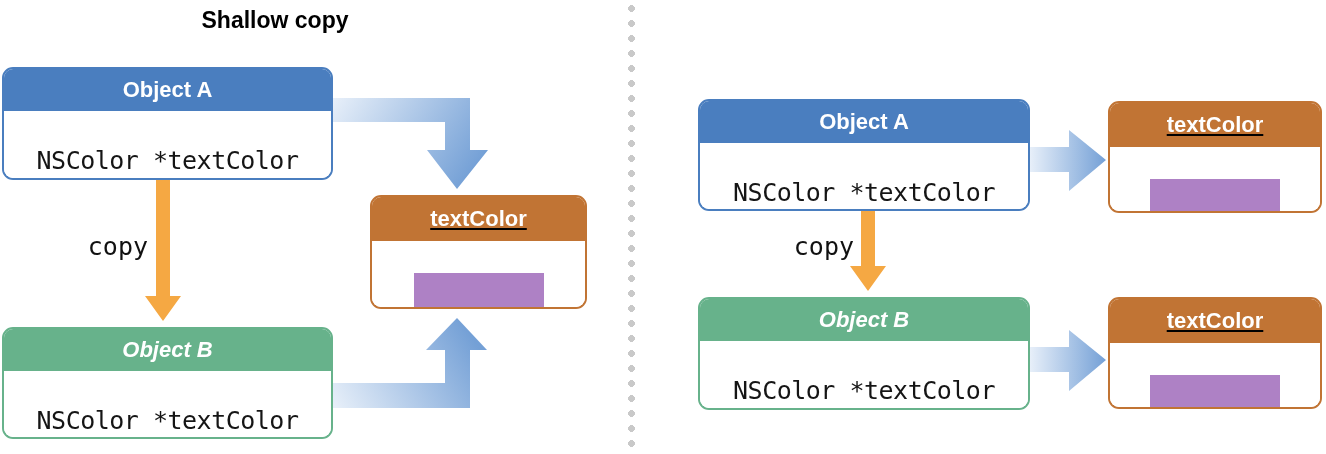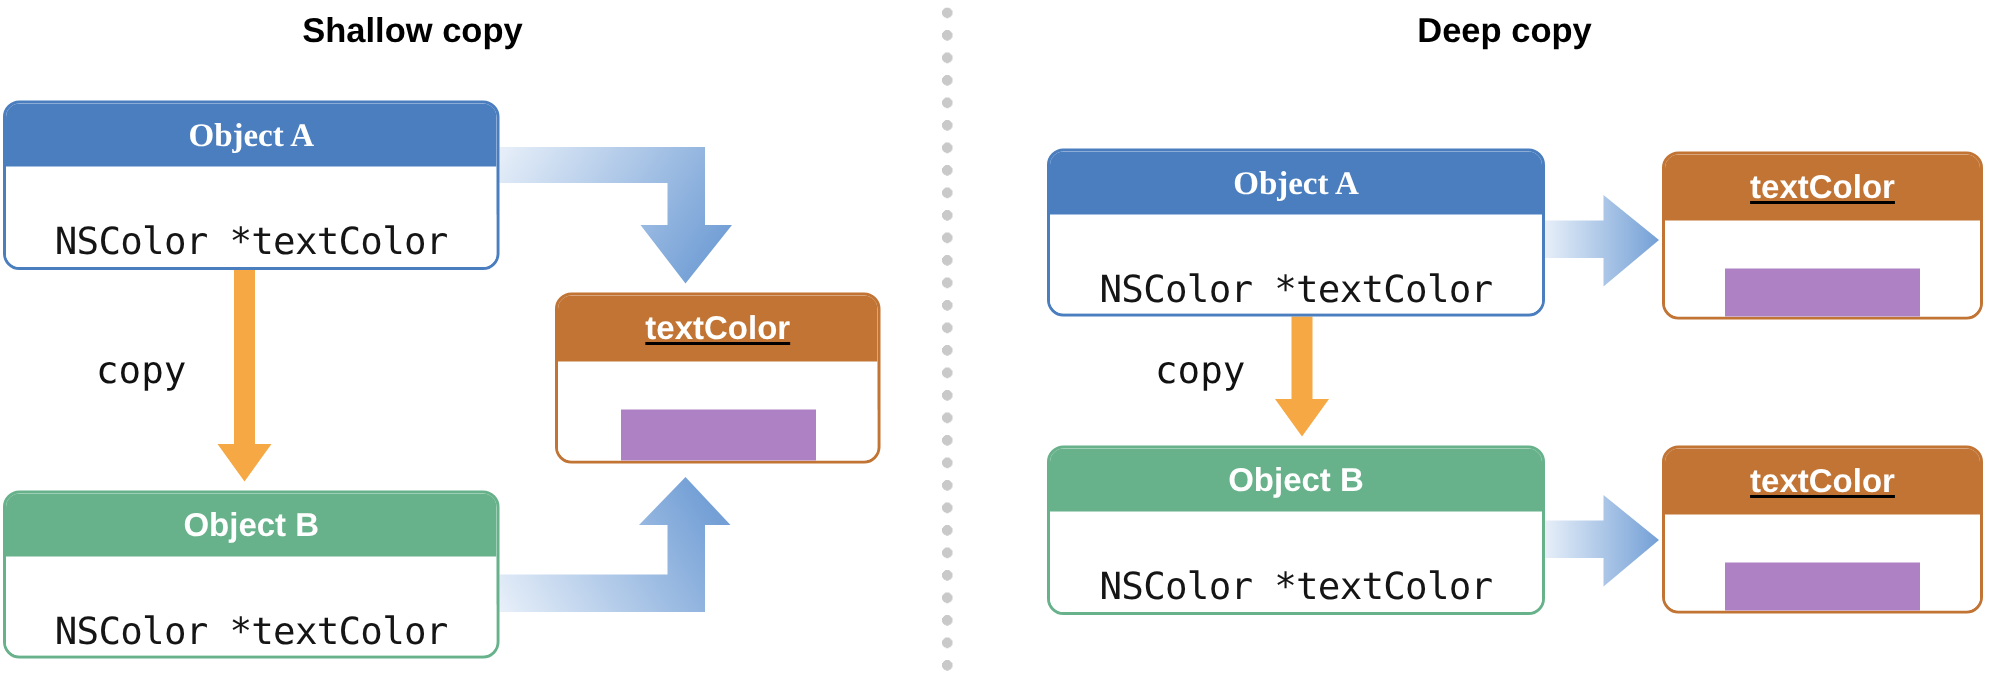--- a/index.html
+++ b/index.html
@@ -43,22 +43,22 @@
     flex-direction:column;
   }
   .objbox.blue{border:2.5px solid var(--object_a_header_blue);}
   .objbox.green{border:2.5px solid var(--object_b_header_green);}
   .objbox.orange{border:2.5px solid var(--textcolor_header_orange);text-decoration:underline;}
   .objhead{
     display:flex;align-items:center;justify-content:center;
     color:#fff;font-weight:700;font-size:22px;
     flex:0 0 auto;
   }
-  .objbox.blue .objhead{background:var(--object_a_header_blue);height:42px;font-family:Liberation Serif, serif;}
-  .objbox.green .objhead{background:var(--object_b_header_green);height:42px;}
+  .objbox.blue .objhead{background:var(--object_a_header_blue);height:42px;}
+  .objbox.green .objhead{background:var(--object_b_header_green);height:42px;font-style:italic;}
   .objbox.orange .objhead{background:var(--textcolor_header_orange);height:44px;}
   .objbody{
     flex:1 1 auto;
     display:flex;align-items:center;justify-content:center;
     background:#fff;
     font-family:"DejaVu Sans Mono", monospace;
     font-size:25px;
     color:#151515;
     letter-spacing:-0.5px;
     white-space:nowrap;
@@ -66,21 +66,21 @@
   }
   .swatch{
     width:130px;height:36px;
     background:var(--color_swatch_purple);
   }
   .copylabel{
     position:absolute;
     width:84px;
     height:32px;
     line-height:32px;
-    text-align:left;
+    text-align:right;
     font-family:"DejaVu Sans Mono", monospace;
     font-size:25px;
     color:#111;
     top:231px;
   }
   .copylabel.left{left:64px;}
   .copylabel.right{left:770px;}
   .divider{
     position:absolute;
     left:628px;top:5px;
@@ -122,21 +122,20 @@
     <polygon points="1030,147 1069,147 1069,130 1106,160 1069,191 1069,172 1030,172" fill="url(#gradRightA)"></polygon>
 
     <polygon points="1030,347 1069,347 1069,330 1106,360 1069,391 1069,372 1030,372" fill="url(#gradRightB)"></polygon>
 
     <polygon points="156,180 170,180 170,296 181,296 163,321 145,296 156,296" style="fill:var(--copy_arrow_orange)"></polygon>
 
     <polygon points="861,211 875,211 875,266 886,266 868,291 850,266 861,266" style="fill:var(--copy_arrow_orange)"></polygon>
   </svg>
 
   <div class="title shallow">Shallow copy</div>
-  <div class="title deep">Deep copy</div>
 
   <div class="divider"></div>
 
   <div class="objbox blue" style="left:2px;top:67px;width:331px;height:113px;">
     <div class="objhead">Object A</div>
     <div class="objbody">NSColor *textColor</div>
   </div>
 
   <div class="copylabel left">copy</div>
 

